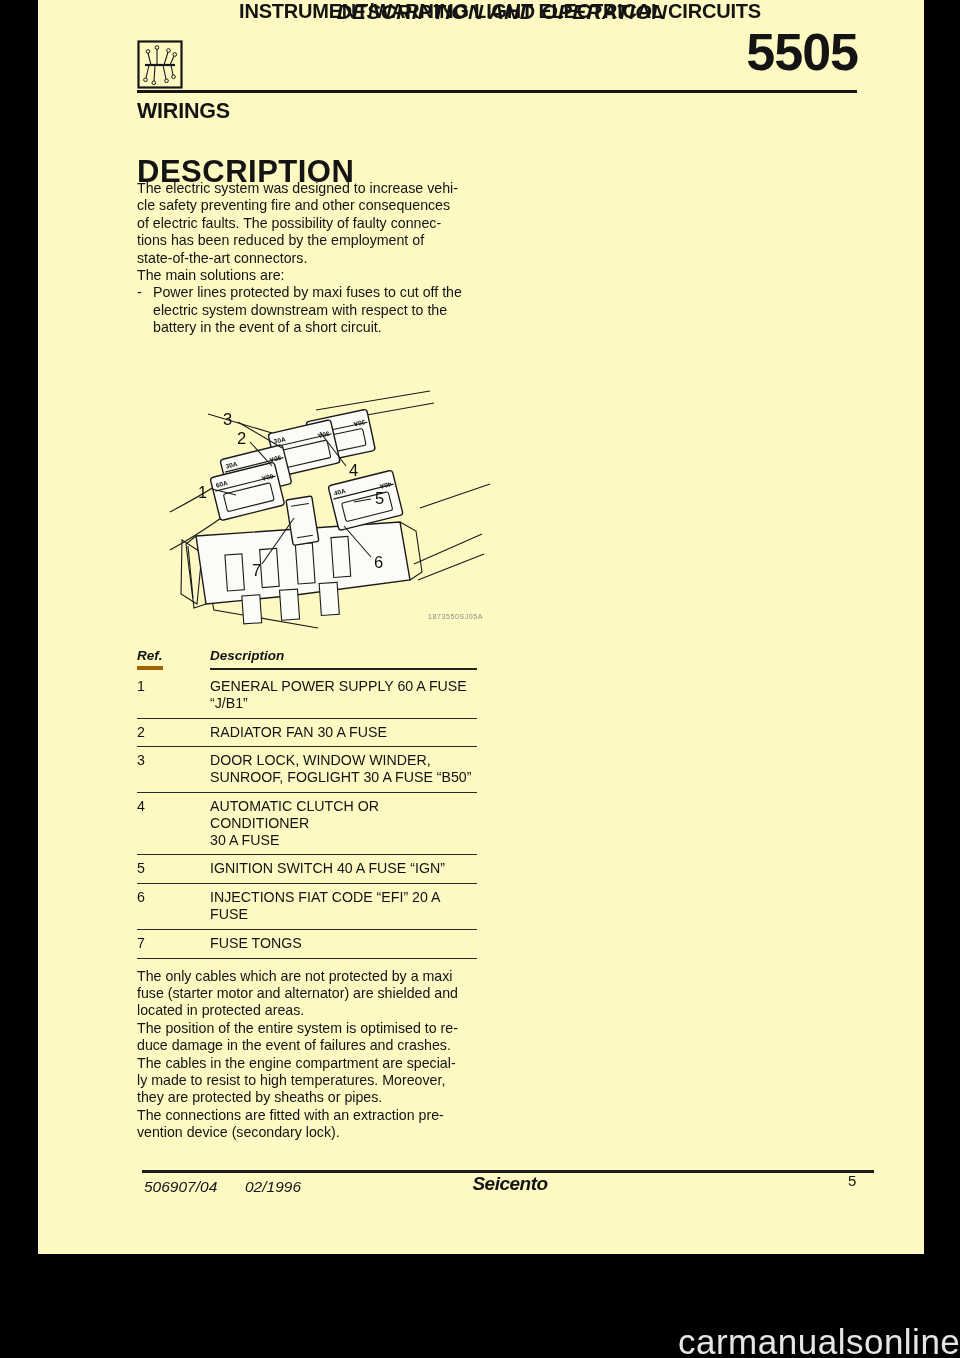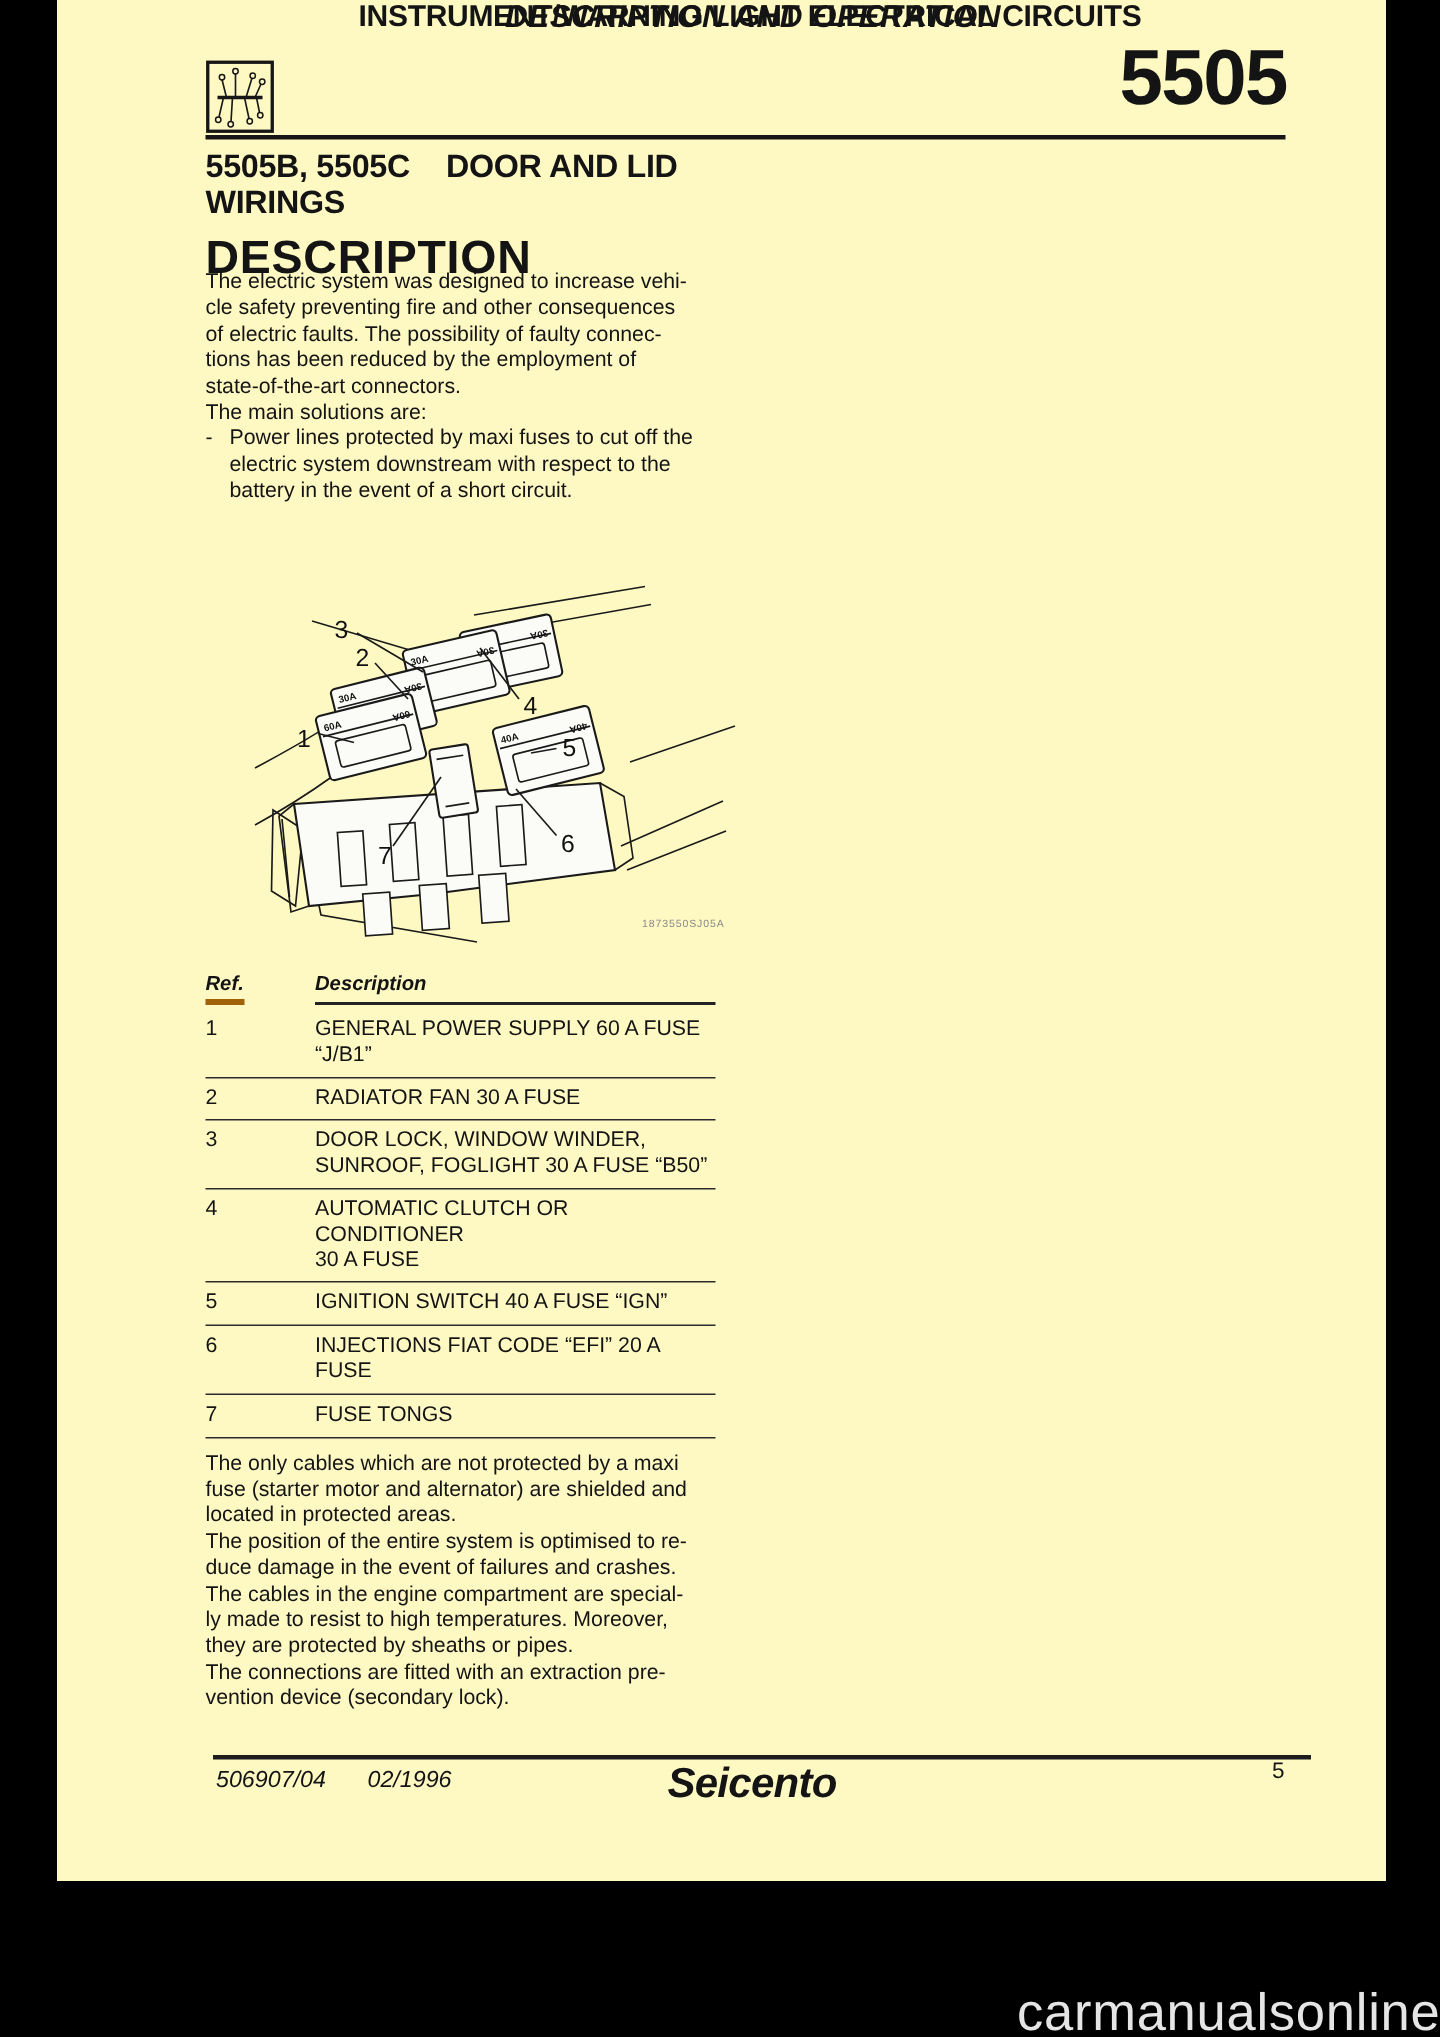--- a/index.html
+++ b/index.html
@@ -49,22 +49,22 @@
   .tbl-row{display:flex;border-bottom:1.6px solid #2b2b2b;padding:5px 0 6px 0;
     font-size:14.2px;line-height:16.8px;}
   .tbl-row .c-ref{width:73px;flex:0 0 73px;}
   .tbl-row .c-desc{flex:1;white-space:pre-line;}
   .closing{margin-top:9px;width:350px;}
 
   
   .footer-rule{left:104px;top:1170px;width:732px;height:2.5px;background:#1d1d1d;}
   .f-doc{left:106px;top:1178px;font-size:15.5px;font-style:italic;}
   .f-date{left:207px;top:1178px;font-size:15.5px;font-style:italic;}
-  .f-model{left:407px;top:1173px;width:130px;
-    font-size:28px;font-weight:bold;font-style:italic;letter-spacing:-.5px;}
+  .f-model{left:407px;top:1173px;width:130px;text-align:center;
+    font-size:19px;font-weight:bold;font-style:italic;letter-spacing:-.5px;}
   .f-page{left:810px;top:1172px;font-size:15px;}
 
   .watermark{left:678px;top:1322px;font-size:35px;color:#e5e5e5;letter-spacing:.5px;}
 
   
   svg text{font-family:"Liberation Sans",sans-serif;}
   .ln{stroke:#1a1a1a;stroke-width:1.1;fill:none;}
   .fb{fill:#fbfbf8;stroke:#1a1a1a;stroke-width:1.4;}
   .fw{fill:#fbfbf8;stroke:#1a1a1a;stroke-width:1.1;}
   .flabel{font-size:6.5px;font-weight:bold;fill:#111;}
@@ -92,23 +92,20 @@
         <circle cx="8.5" cy="39.8" r="1.8"></circle>
           <circle cx="16.8" cy="42.8" r="1.8"></circle>
           <circle cx="29.5" cy="40.8" r="1.8"></circle>
           <circle cx="36.5" cy="36.8" r="1.8"></circle>
       </g>
     </svg>
   </div>
   <div class="abs header-rule"></div>
 
   <div class="abs sec-head">
-    <div>
-      <span>5505B, 5505C</span><span class="gap">DOOR AND LID</span>
-    </div>
     <div>WIRINGS</div>
   </div>
 
   <div class="abs desc-head">DESCRIPTION</div>
 
   <div class="abs intro">
     <div class="body-text">The electric system was designed to increase vehi-
 cle safety preventing fire and other consequences
 of electric faults. The possibility of faulty connec-
 tions has been reduced by the employment of

